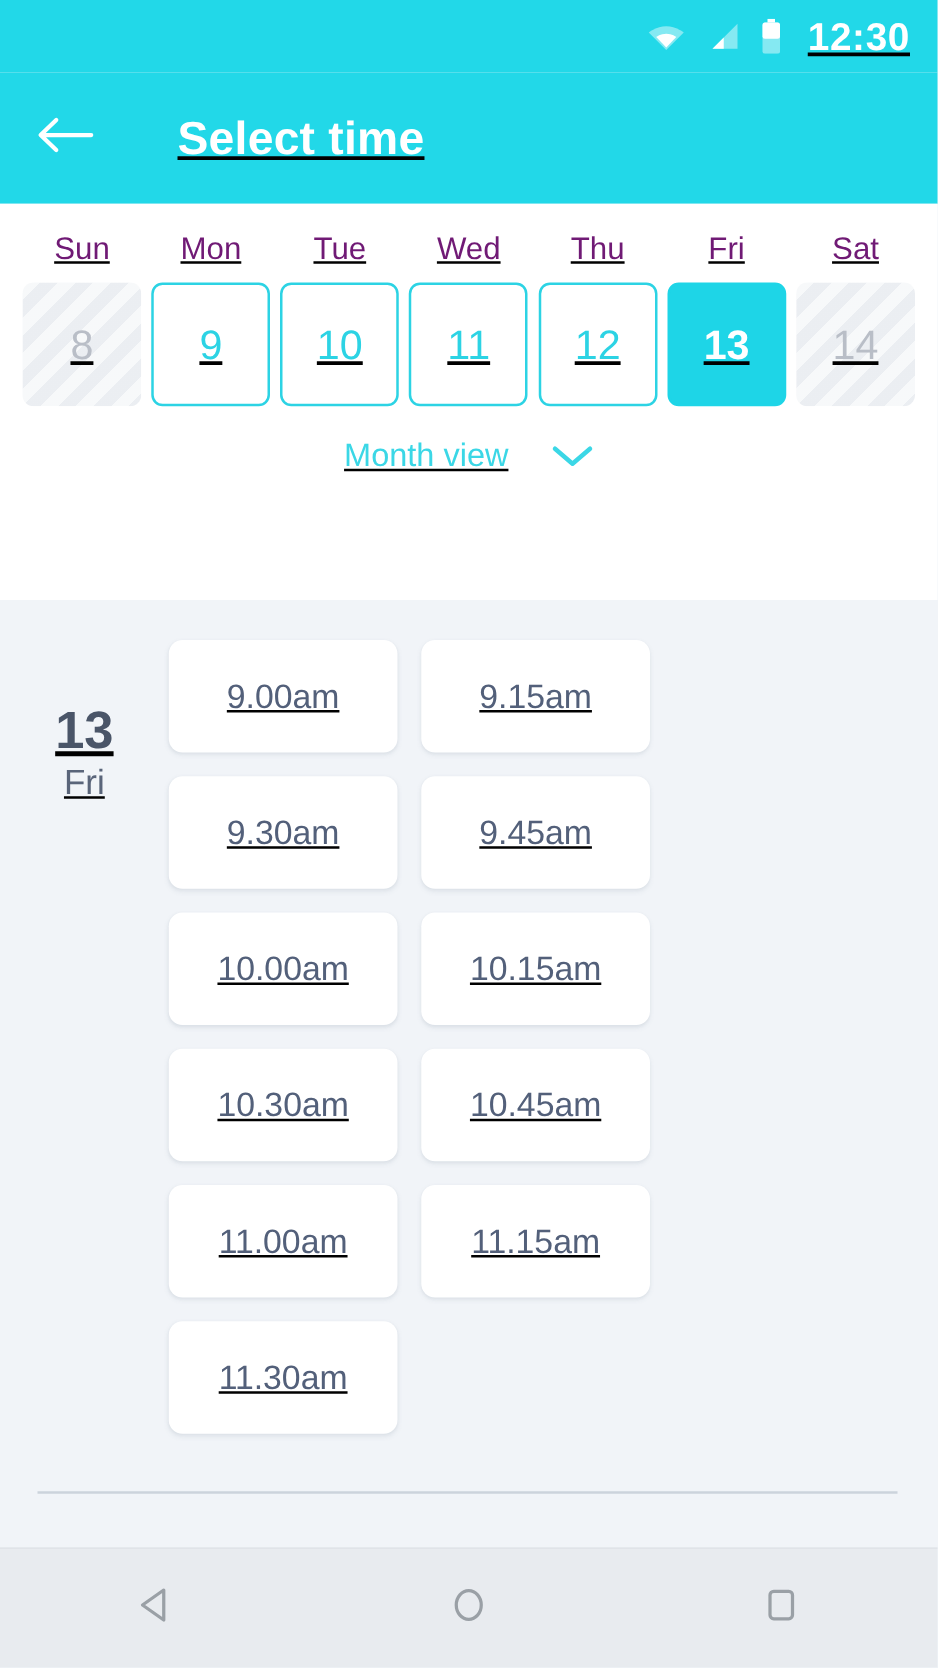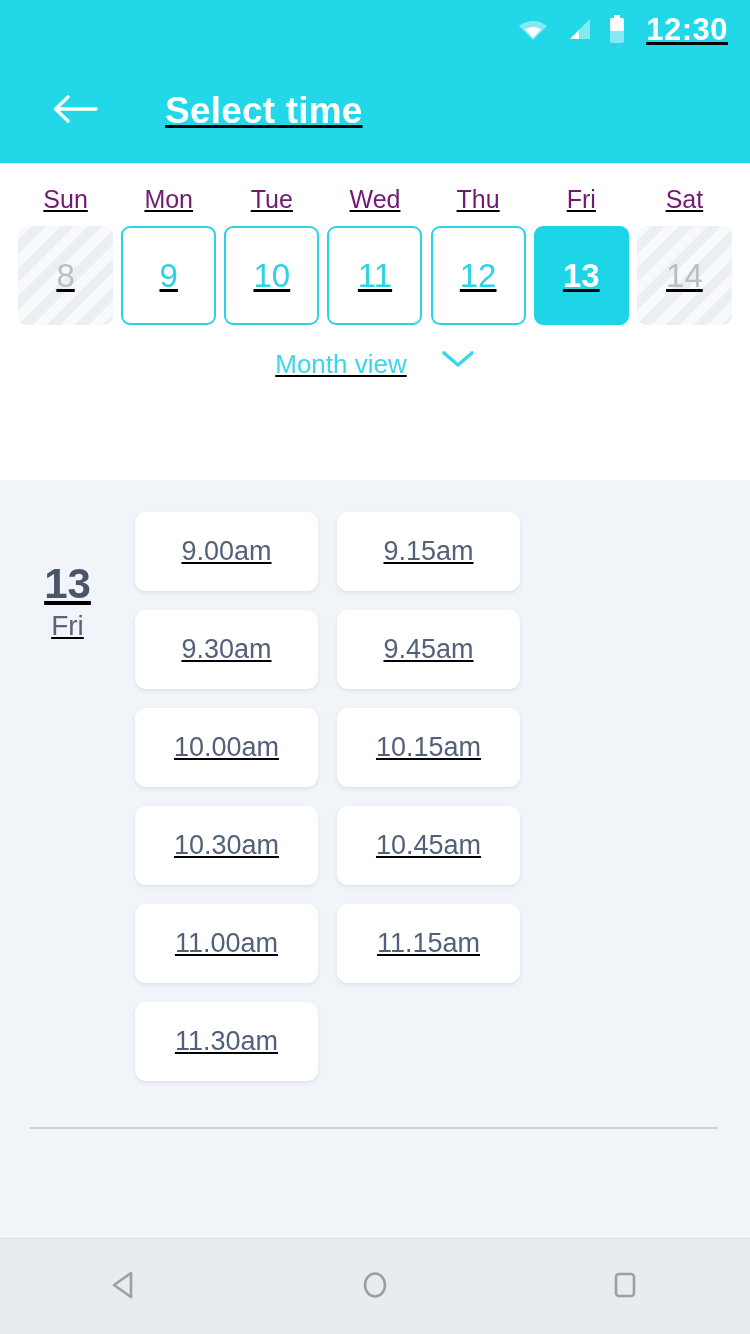--- a/index.html
+++ b/index.html
@@ -19,21 +19,21 @@
   }
   .sb-icon { display:flex; align-items:center; justify-content:center; }
   .sb-time {
     color:#ffffff; font-size:31px; font-weight:bold; letter-spacing:0.5px;
     line-height:1; margin-left:4px;
   }
 
   
   .appbar {
     background:#22d8e8; flex:0 0 105px; height:105px;
-    display:flex; align-items:center; padding-left:47px;
+    display:flex; align-items:center; padding-left:24px;
   }
   .back-btn {
     width:56px; height:56px; display:flex; align-items:center; justify-content:center;
     cursor:pointer; flex:0 0 56px;
   }
   .appbar-title {
     color:#ffffff; font-size:37px; font-weight:bold;
     margin-left:62px; letter-spacing:0.2px;
   }
 
@@ -65,42 +65,42 @@
   .daycell.selected {
     background:#1ed5e7; border:2px solid #1ed5e7; color:#ffffff; font-weight:bold;
   }
   .daycell.disabled {
     background:#eef1f5; color:#b9bec7; cursor:default;
     background-image:repeating-linear-gradient(135deg,
       rgba(255,255,255,0.55) 0px, rgba(255,255,255,0.55) 10px,
       rgba(0,0,0,0.012) 10px, rgba(0,0,0,0.012) 20px);
   }
   .monthview-row {
-    display:flex; align-items:flex-start; justify-content:center;
+    display:flex; align-items:flex-end; justify-content:center;
     gap:34px; margin-top:24px; cursor:pointer;
   }
   .monthview-label { color:#3bd7e6; font-size:26px; }
 
   
   .slots-area {
     flex:1 1 auto; background:#f1f4f8; overflow:hidden;
     padding-top:32px;
   }
   .day-section { display:flex; padding:0 30px 0 0; }
   .day-label {
     flex:0 0 135px; text-align:center; padding-top:50px;
   }
   .day-label .dnum { font-size:42px; font-weight:bold; color:#4a5568; line-height:1.05; }
   .day-label .dname { font-size:28px; color:#5a657a; font-weight:400; margin-top:4px; }
   .slots-grid {
     flex:1 1 auto; display:flex; flex-wrap:wrap; gap:19px 19px;
     align-content:flex-start; padding-right:2px;
   }
   .slot {
-    width:183px; height:79px; background:#ffffff; border-radius:11px;
+    width:183px; height:90px; background:#ffffff; border-radius:11px;
     display:flex; align-items:center; justify-content:center;
     font-size:27px; color:#53607a; cursor:pointer;
     box-shadow:0 2px 4px rgba(100,115,140,0.10), 0 1px 2px rgba(100,115,140,0.06);
   }
   .divider {
     height:2px; background:#ccd3dc; margin:46px 32px 0 30px;
   }
 
   
   .navbar {

